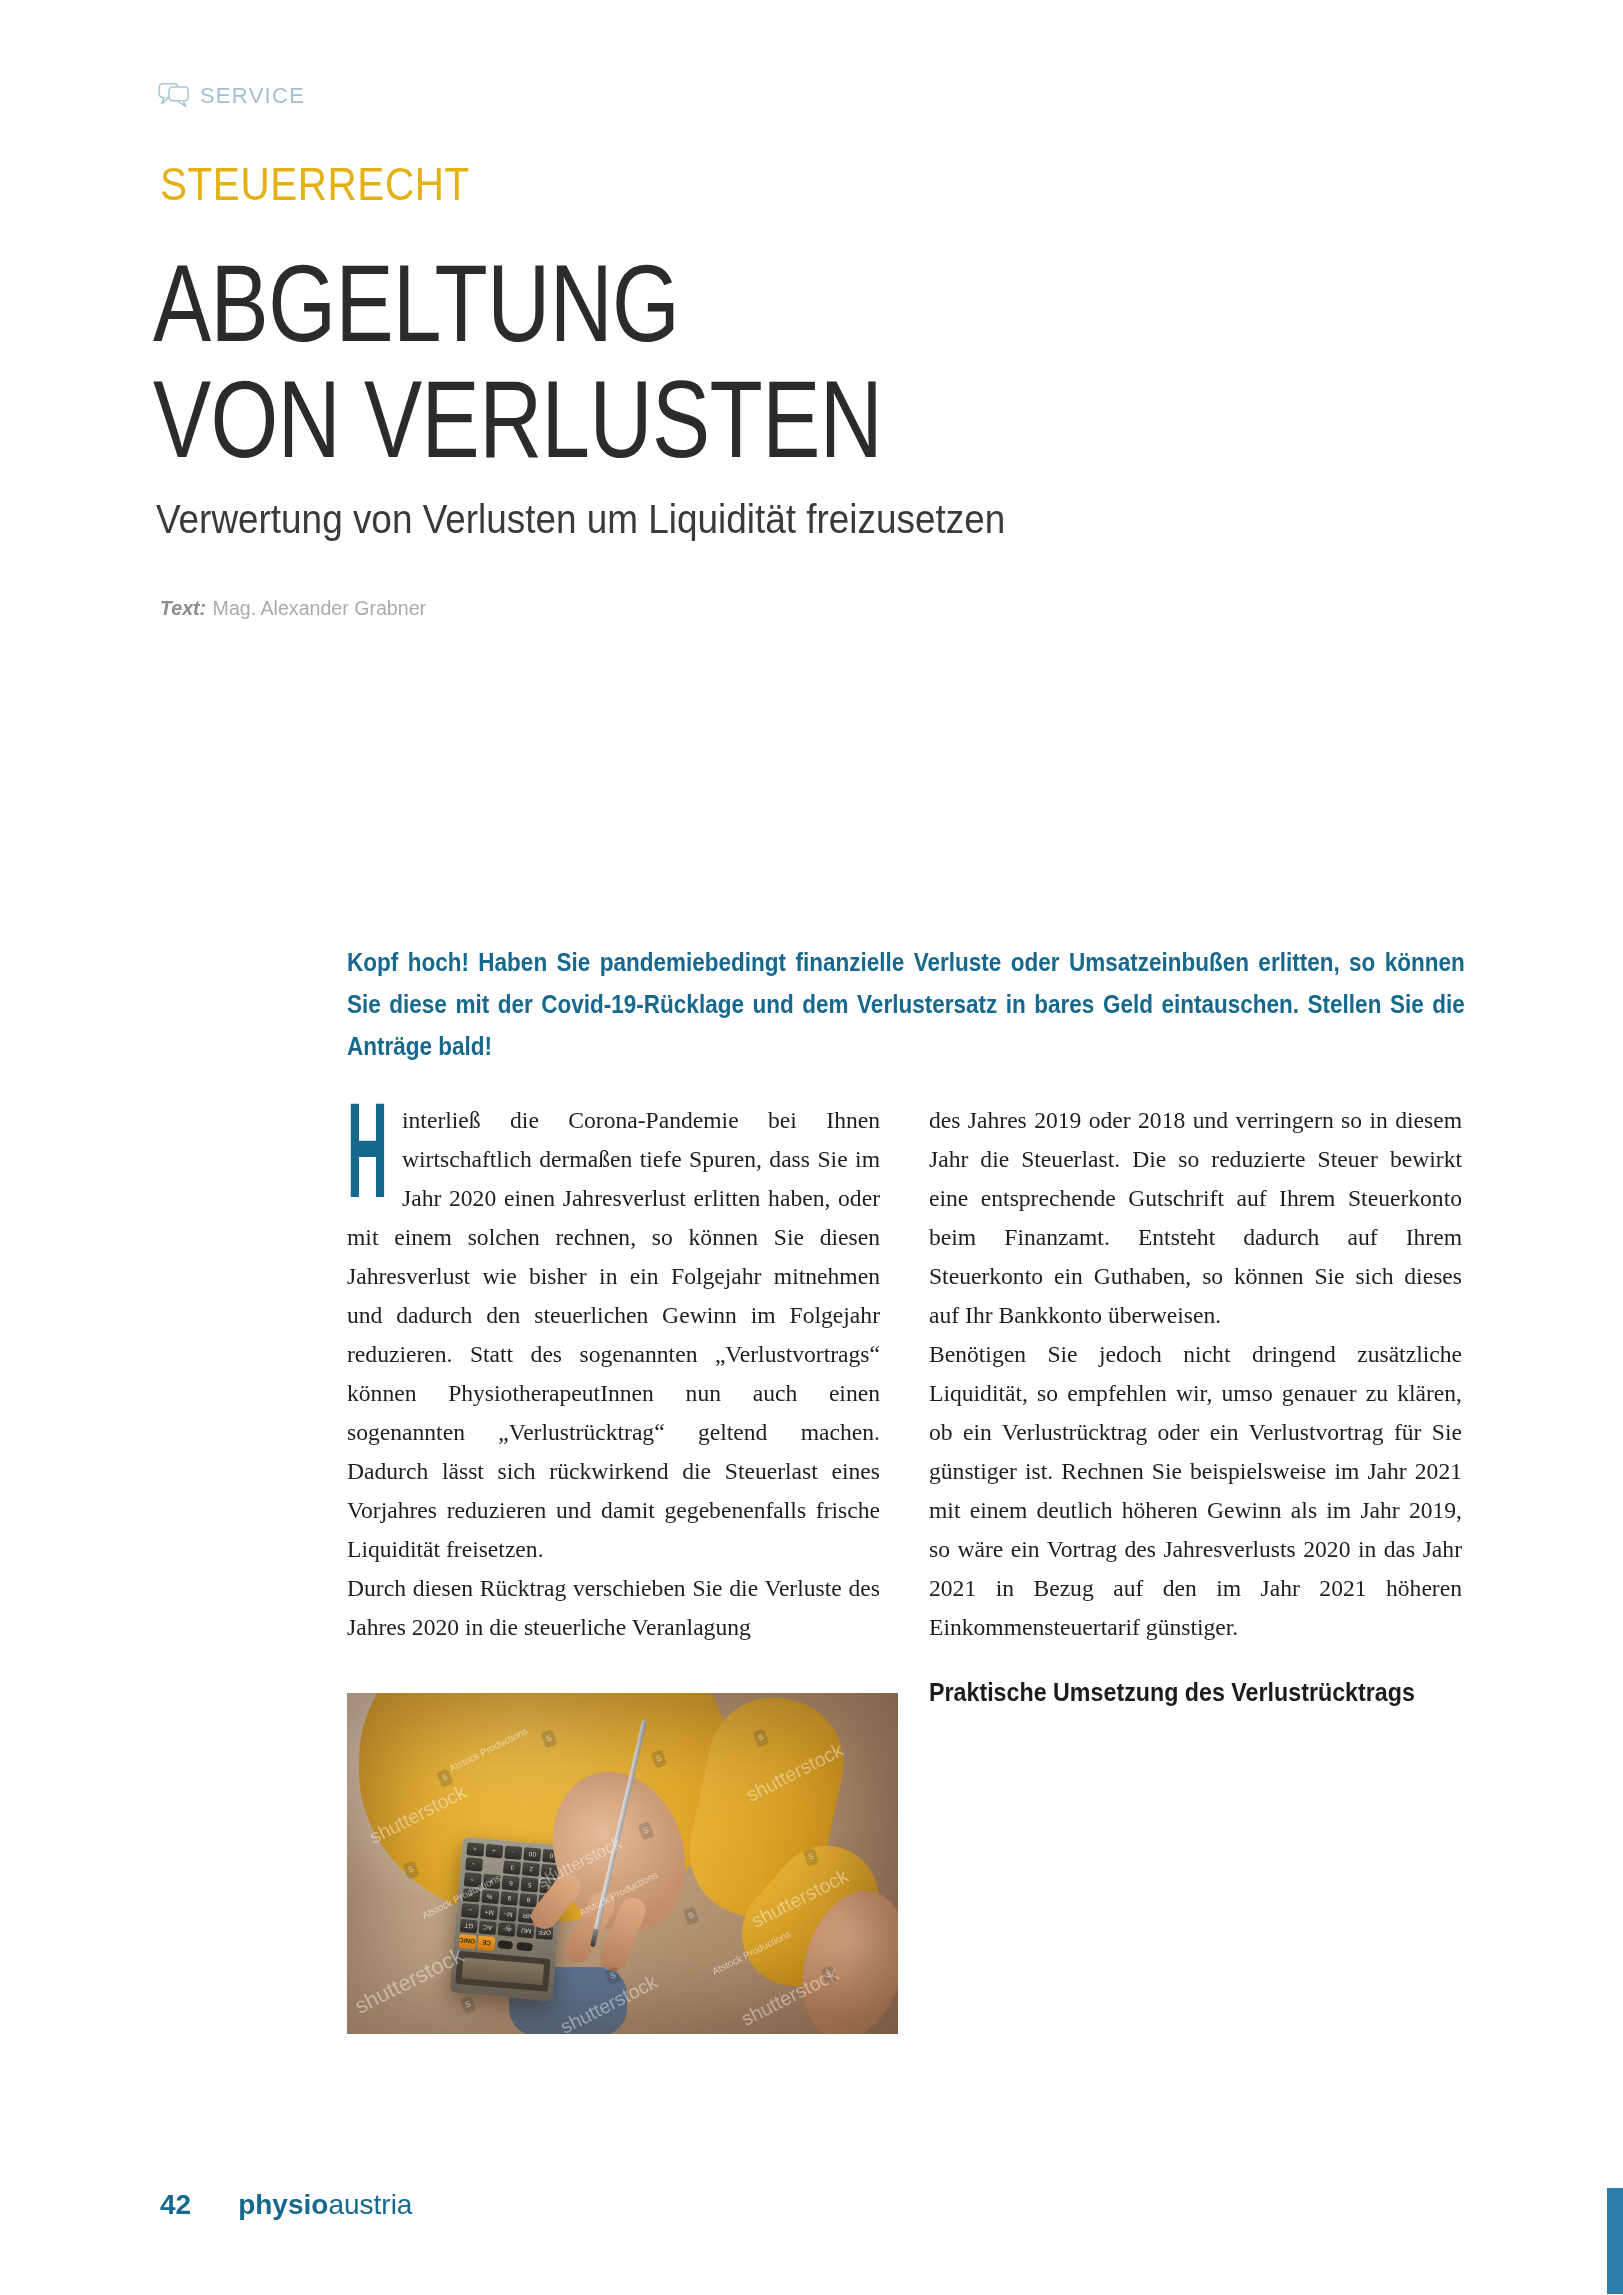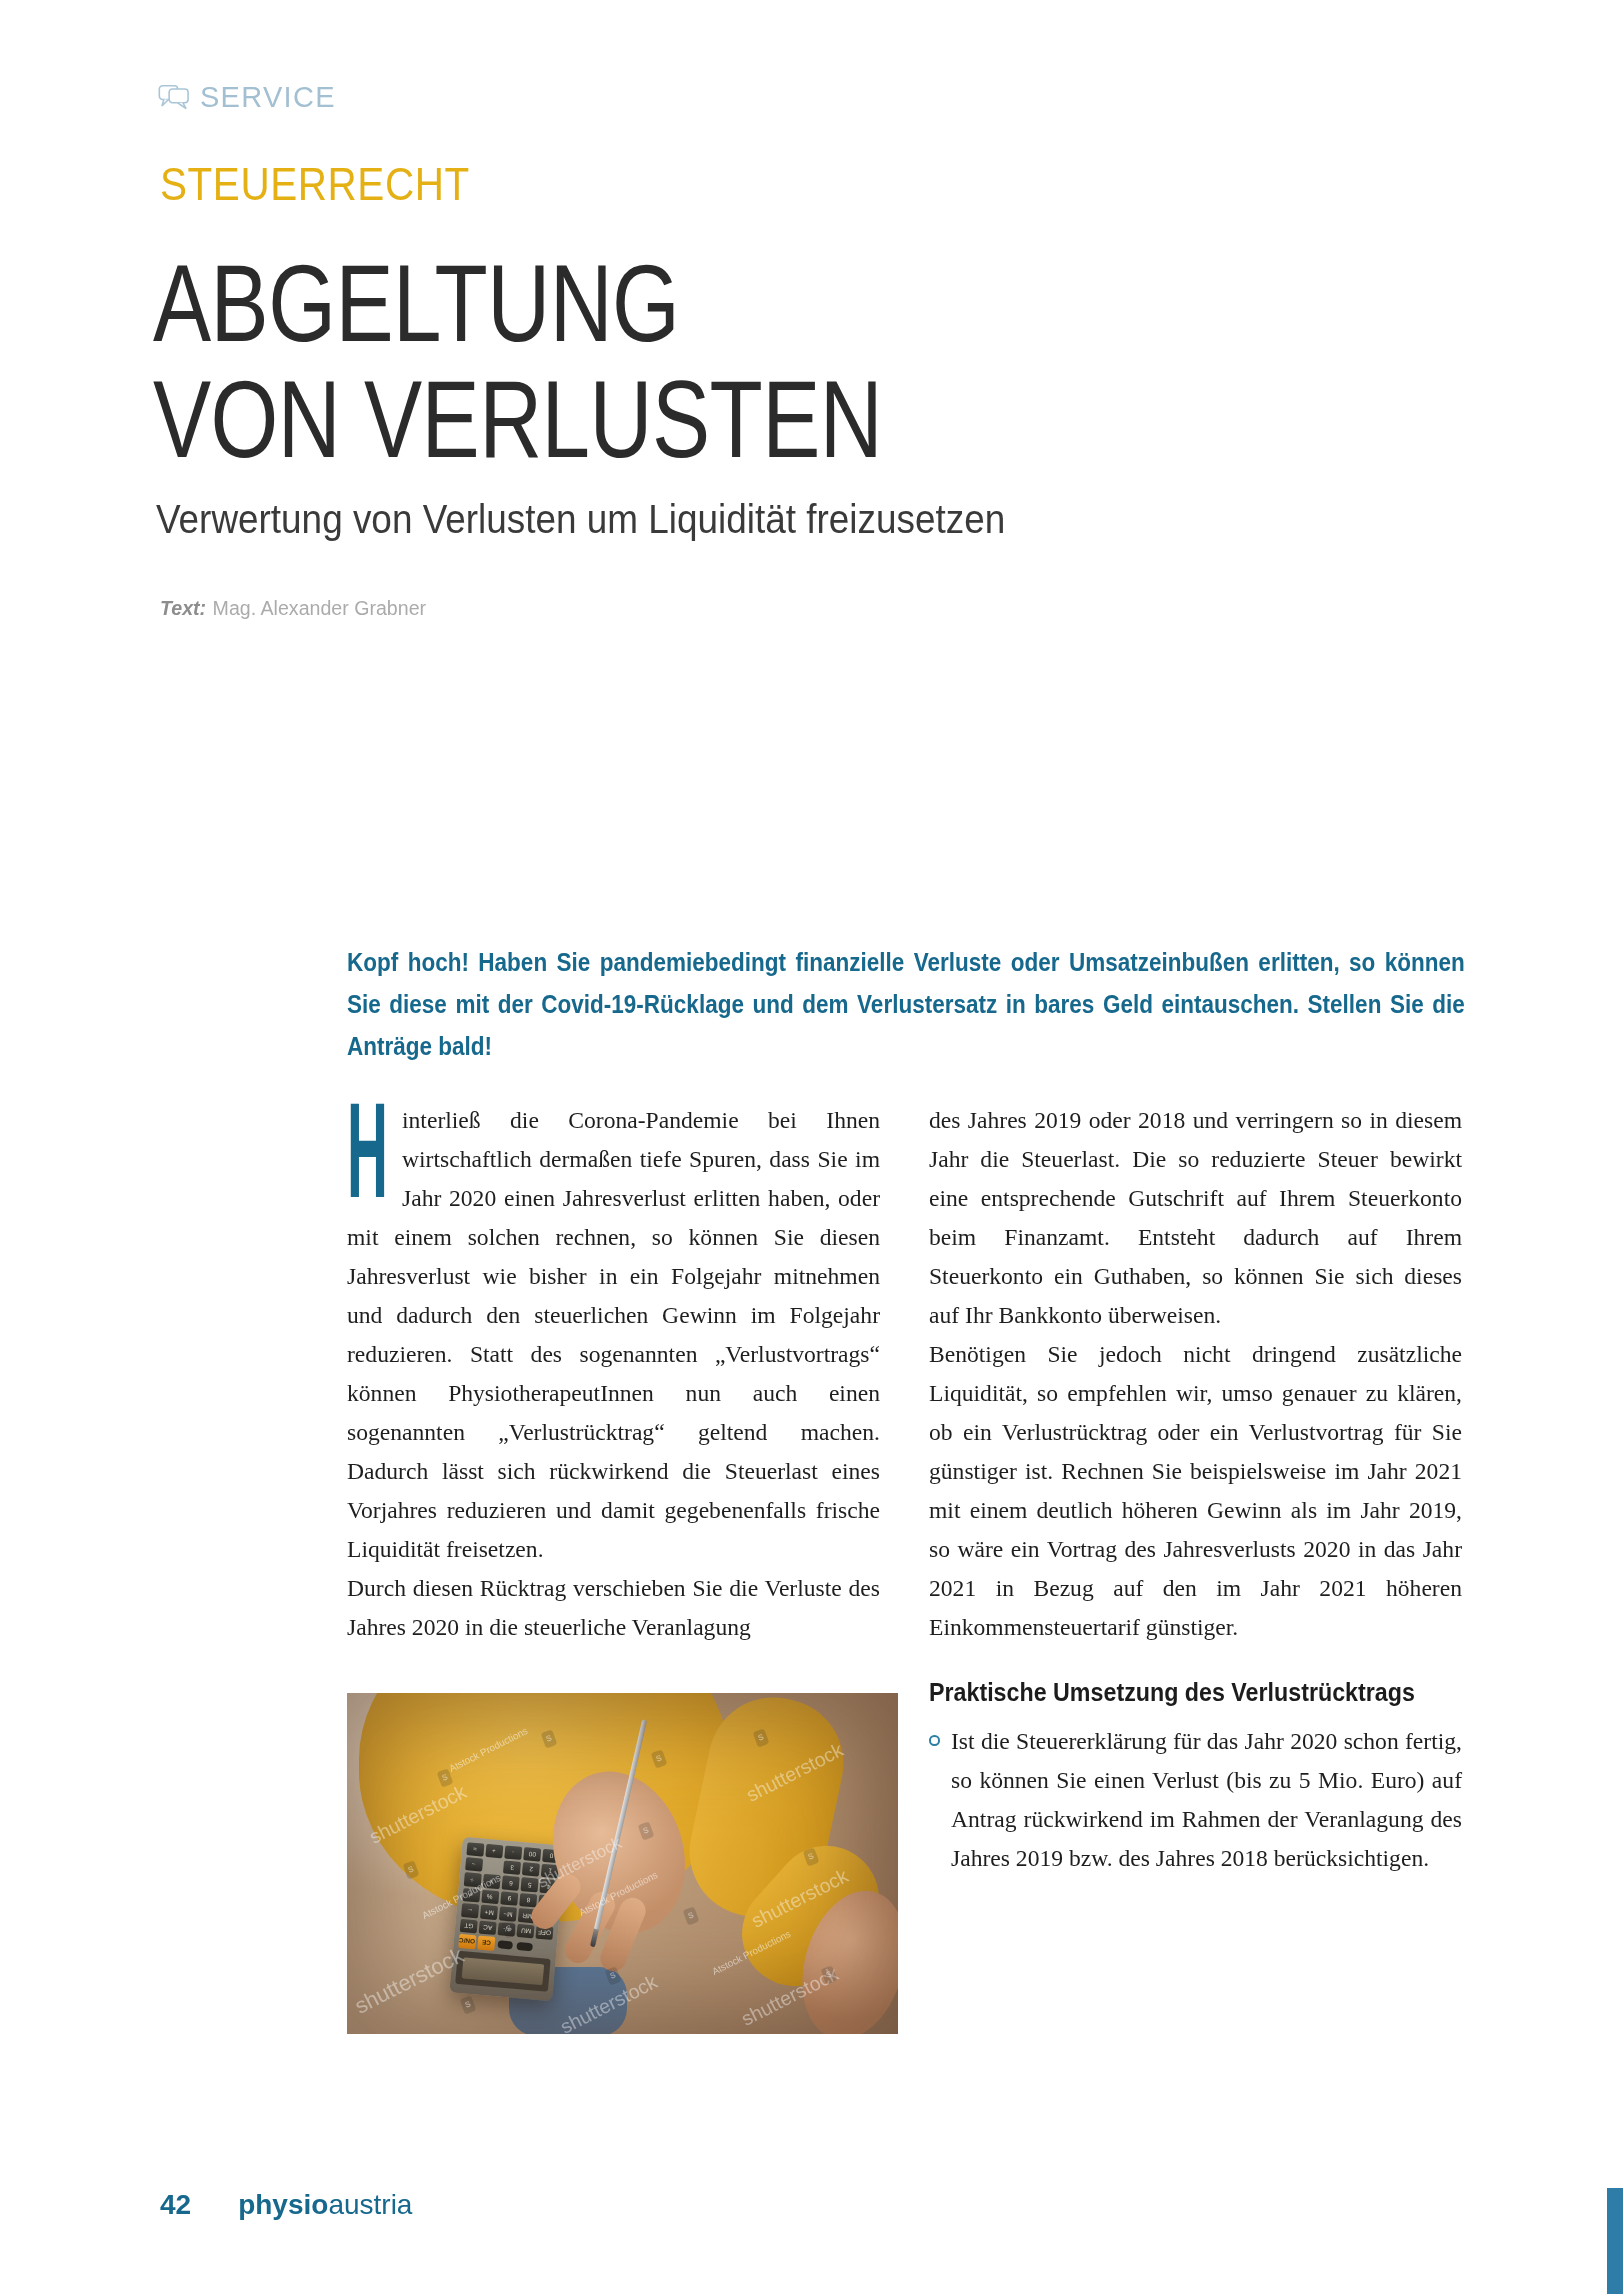--- a/index.html
+++ b/index.html
@@ -2,21 +2,21 @@
 <html lang="de" style="font-size:10.5px"><head>
 <meta charset="utf-8">
 <style>
   html,body{margin:0;padding:0;background:#8a8a8a;}
   .page{position:relative;width:1623px;height:2295px;background:#ffffff;overflow:hidden;
         font-family:"Liberation Sans","DejaVu Sans",sans-serif;color:#222;}
 
   
   .service{position:absolute;left:158px;top:81px;display:flex;align-items:center;gap:7.9px;}
   .service svg{width:34px;height:29px;display:block;}
-  .service-label{font-size:29px;letter-spacing:1.3px;color:#a3bfd2;}
+  .service-label{font-size:22px;letter-spacing:1.3px;color:#a3bfd2;}
 
   .kicker{position:absolute;left:160px;top:156px;font-size:47px;letter-spacing:0.7px;
           color:#e4b013;transform:scaleX(.86);transform-origin:left top;white-space:nowrap;}
 
   .title{position:absolute;left:153px;top:245px;font-size:109px;line-height:116px;
          color:#2b2b2b;transform:scaleX(.80);transform-origin:left top;white-space:nowrap;letter-spacing:-0.7px;}
 
   .subtitle{position:absolute;left:156px;top:496px;font-size:41px;color:#3a3a3a;
             transform:scaleX(.90);transform-origin:left top;white-space:nowrap;}
 
@@ -136,24 +136,20 @@
     <p><span class="dropcap">
           <i>H</i>
         </span><span>interließ die Corona-Pandemie bei Ihnen wirtschaftlich dermaßen tiefe Spuren, dass Sie im Jahr 2020 einen Jahresverlust erlitten haben, oder mit einem solchen rechnen, so können Sie diesen Jahresverlust wie bisher in ein Folgejahr mitnehmen und dadurch den steuerlichen Gewinn im Folgejahr reduzieren. Statt des sogenannten „Verlustvortrags“ können PhysiotherapeutInnen nun auch einen sogenannten „Verlustrücktrag“ geltend machen. Dadurch lässt sich rückwirkend die Steuerlast eines Vorjahres reduzieren und damit gegebenenfalls frische Liquidität freisetzen.</span></p>
     <p>Durch diesen Rücktrag verschieben Sie die Verluste des Jahres 2020 in die steuerliche Veranlagung</p>
   </div>
 
   <div class="col col-right">
     <p>des Jahres 2019 oder 2018 und verringern so in diesem Jahr die Steuerlast. Die so reduzierte Steuer bewirkt eine entsprechende Gutschrift auf Ihrem Steuerkonto beim Finanzamt. Entsteht dadurch auf Ihrem Steuerkonto ein Guthaben, so können Sie sich dieses auf Ihr Bankkonto überweisen.</p>
     <p>Benötigen Sie jedoch nicht dringend zusätzliche Liquidität, so empfehlen wir, umso genauer zu klären, ob ein Verlustrücktrag oder ein Verlustvortrag für Sie günstiger ist. Rechnen Sie beispielsweise im Jahr 2021 mit einem deutlich höheren Gewinn als im Jahr 2019, so wäre ein Vortrag des Jahresverlusts 2020 in das Jahr 2021 in Bezug auf den im Jahr 2021 höheren Einkommensteuertarif günstiger.</p>
     <div class="subhead">Praktische Umsetzung des Verlustrücktrags</div>
-    <div class="bullet">
-      <span class="dot"></span>
-      <span>Ist die Steuererklärung für das Jahr 2020 schon fertig, so können Sie einen Verlust (bis zu 5 Mio. Euro) auf Antrag rückwirkend im Rahmen der Veranlagung des Jahres 2019 bzw. des Jahres 2018 berücksichtigen.</span>
-    </div>
   </div>
 
   <div class="photo">
     <div class="jeans"></div>
     <div class="torso"></div>
     <div class="arm-upper"></div>
     <div class="arm-fore"></div>
     <div class="hand-left"></div>
 
     <div class="calc">

